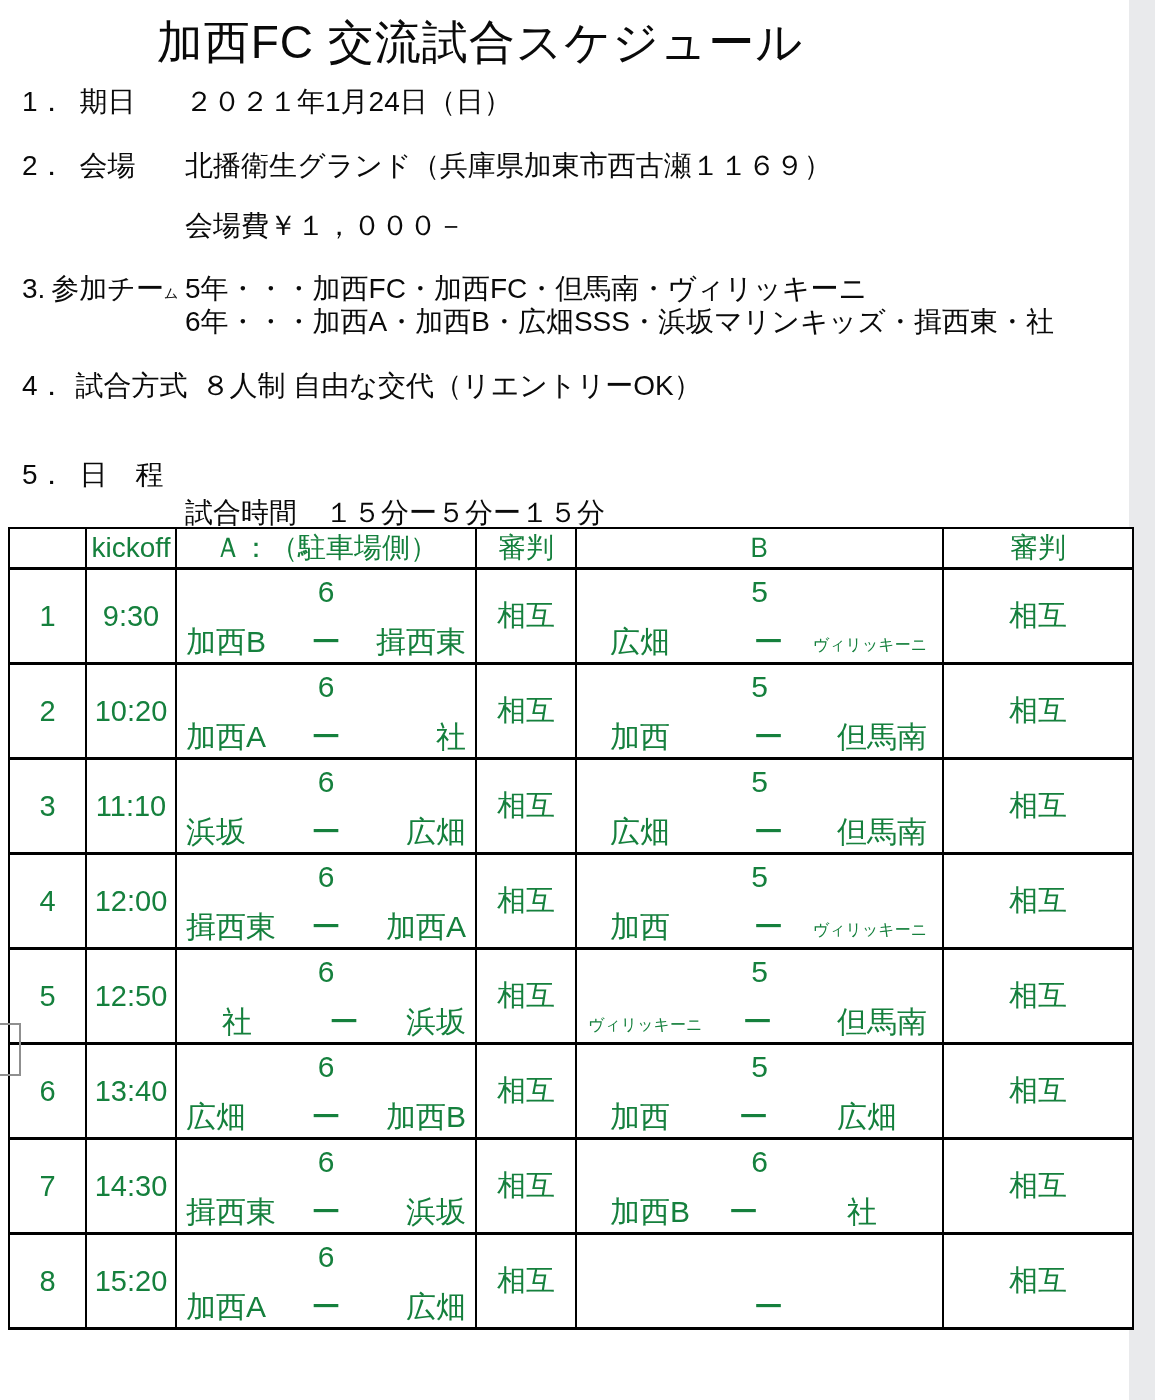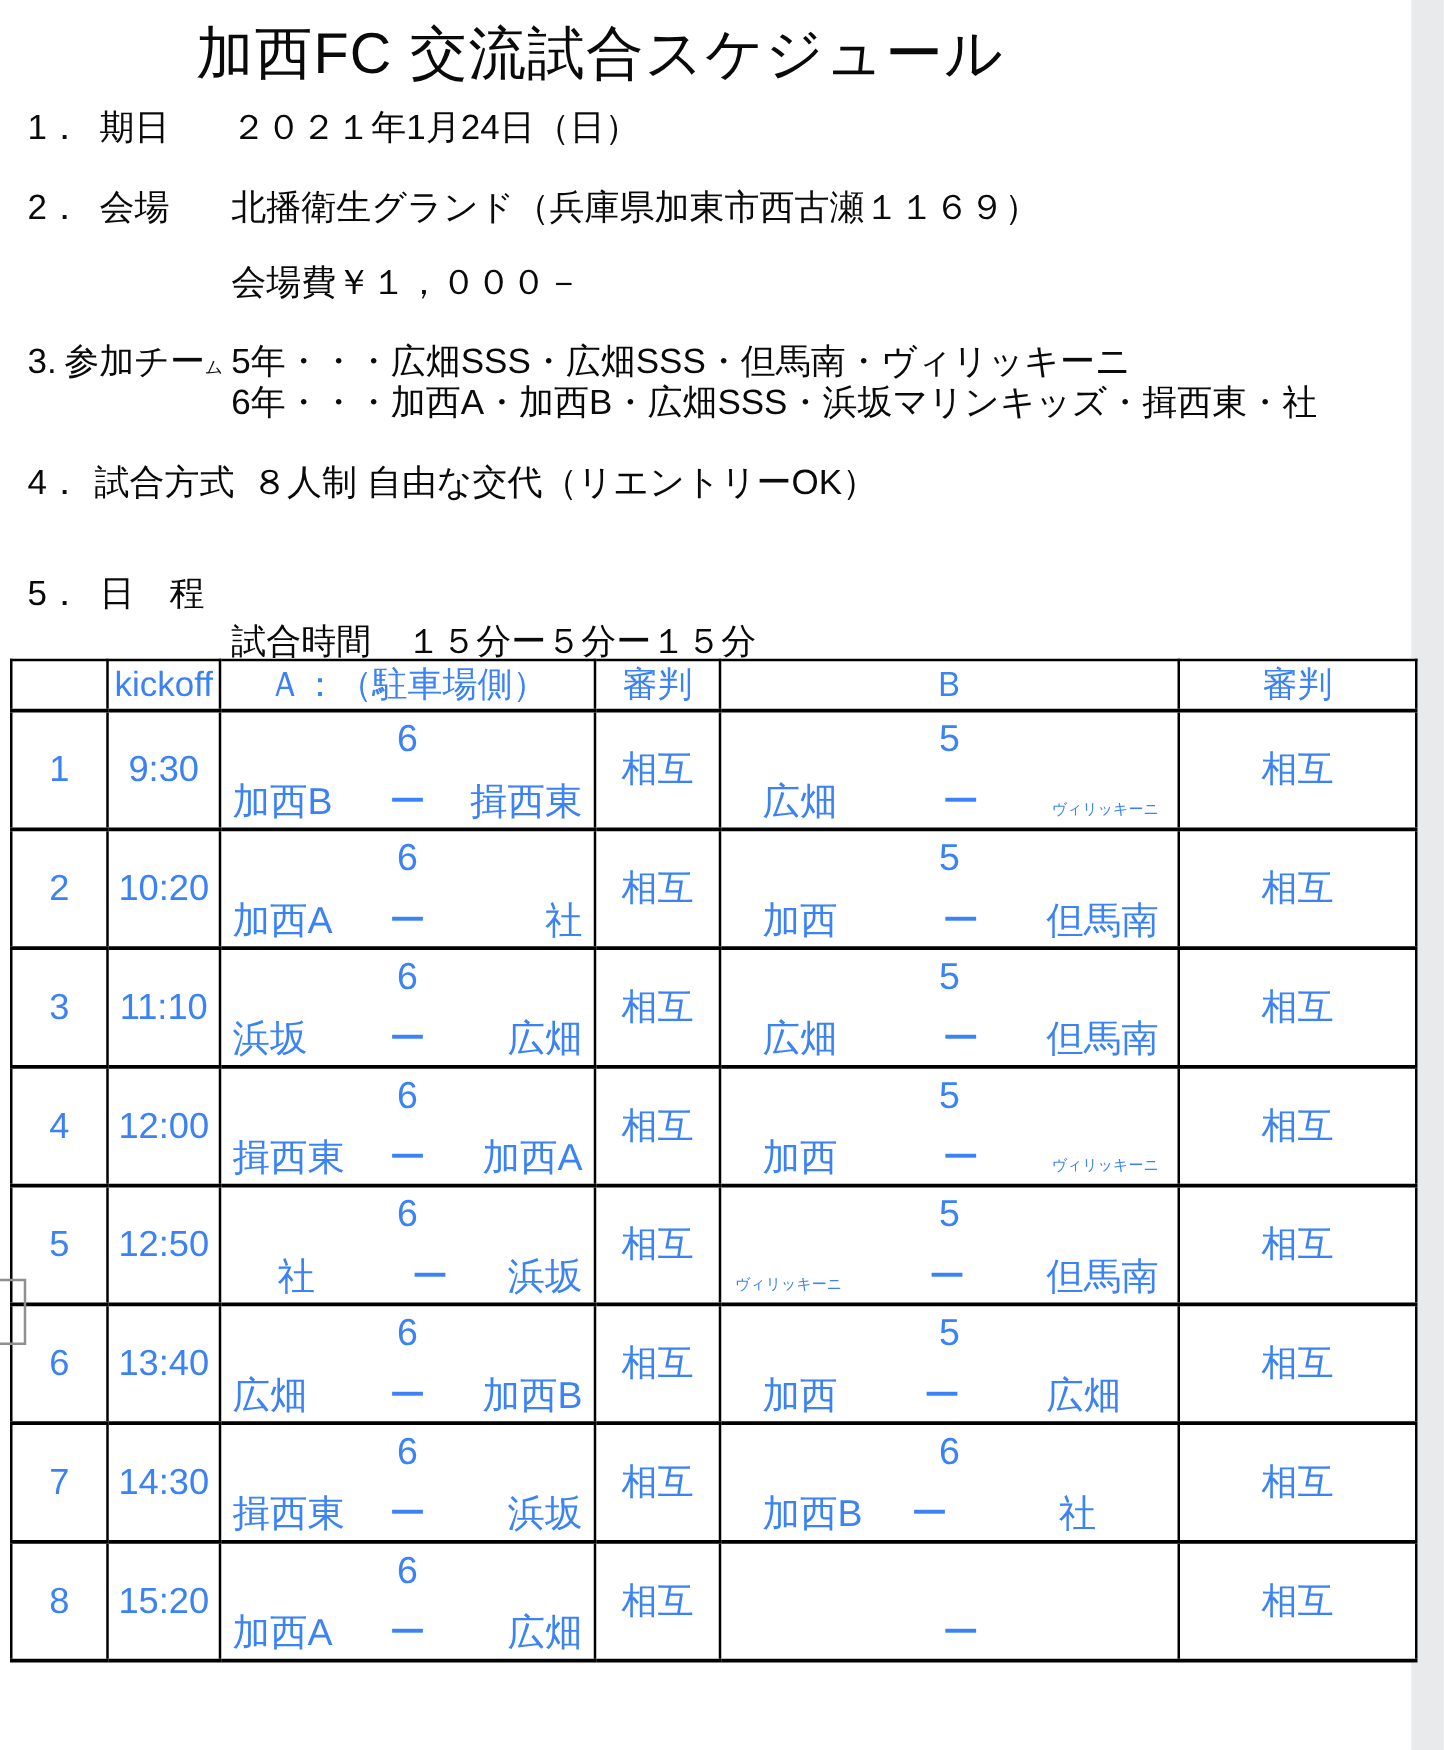--- a/index.html
+++ b/index.html
@@ -22,33 +22,33 @@
   .indent-a{left:180px;}
   .indent-b{left:214px;}
   .indent-c{left:72px;}
 
   table.sched{
     position:absolute;left:8px;top:527px;width:1124px;
     border-collapse:collapse;table-layout:fixed;background:#fff;
   }
   .sched th,.sched td{
     border:2px solid #000;padding:0;text-align:center;vertical-align:middle;
-    font-size:29px;font-weight:normal;color:#3b82f6;overflow:hidden;
+    font-size:29px;font-weight:normal;color:#15803d;overflow:hidden;
   }
   .sched thead th{height:37px;font-size:28px;border-bottom:3px solid #000;}
   .sched tbody td{height:91px;border-top-width:3px;border-bottom-width:3px;}
   .c-match{vertical-align:bottom;}
   .grade{height:44px;display:flex;align-items:center;justify-content:center;font-size:30px;}
   .vs{display:flex;align-items:flex-end;justify-content:flex-start;height:46px;padding:0 5px 2px 5px;font-size:30px;line-height:1.25;}
   .vs .home{flex:1;text-align:left;padding-left:4px;white-space:nowrap;}
   .vs .dash{width:70px;text-align:center;}
   .vs .away{flex:1;text-align:right;padding-right:4px;white-space:nowrap;}
   .col-b .home{padding-left:28px;}
   .col-b .away{padding-right:10px;}
-  .vs .small{font-size:12px;padding-bottom:5px;}
+  .vs .small{font-size:16px;padding-bottom:5px;}
   .artifact{position:absolute;left:-3px;top:1023px;width:20px;height:49px;border:2px solid #8f8f8f;background:transparent;}
 </style>
 </head>
 <body>
 
 <div class="gutter"></div>
 
 <h1 class="title">加西FC 交流試合スケジュール</h1>
 
 <div class="info-line" style="top:86px">
@@ -60,21 +60,21 @@
   <span class="no">2．</span><span class="label">会場</span>
   <span class="value">北播衛生グランド（兵庫県加東市西古瀬１１６９）</span>
 </div>
 
 <div class="info-line" style="top:210px">
   <span class="value">会場費￥１，０００－</span>
 </div>
 
 <div class="info-line" style="top:273px">
   <span class="no">3.</span><span class="label" style="margin-left:6px">参加チー</span><span class="tiny">ム</span>
-  <span class="value indent-a">5年・・・広畑SSS・広畑SSS・但馬南・ヴィリッキーニ</span>
+  <span class="value indent-a">5年・・・加西FC・加西FC・但馬南・ヴィリッキーニ</span>
 </div>
 
 <div class="info-line" style="top:306px">
   <span class="value indent-b">6年・・・加西A・加西B・広畑SSS・浜坂マリンキッズ・揖西東・社</span>
 </div>
 
 <div class="info-line" style="top:370px">
   <span class="no">4．</span><span class="label" style="margin-left:10px">試合方式</span><span class="inline-val">８人制 自由な交代（リエントリーOK）</span>
 </div>
 

